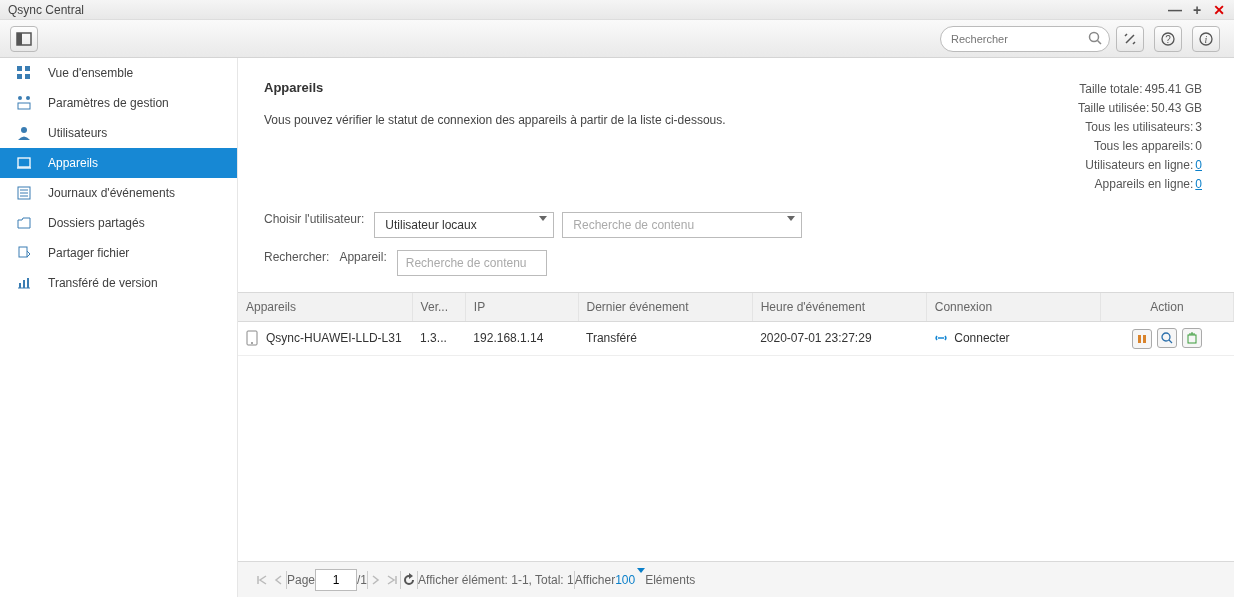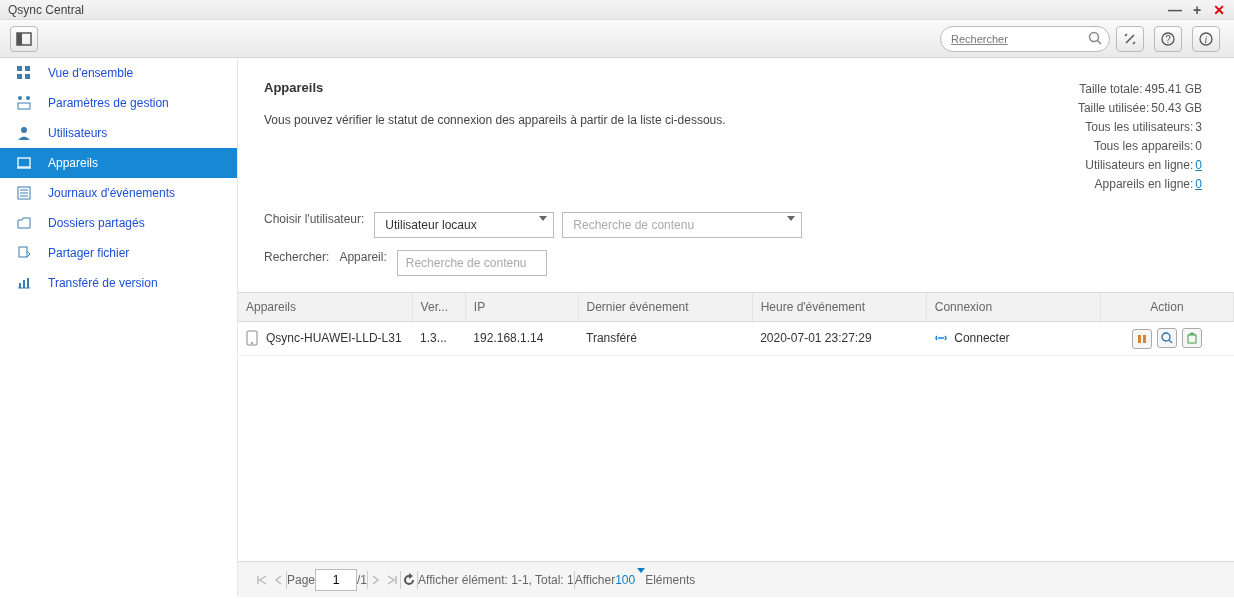--- a/index.html
+++ b/index.html
@@ -13,29 +13,29 @@
 .tb-min { color: #555; }
 .tb-max { color: #555; }
 .tb-close { color: #d00; }
 
 
 .toolbar { height: 38px; background: linear-gradient(#fafafa, #e9e9e9); border-bottom: 1px solid #d4d4d4; display: flex; align-items: center; padding: 0 10px; }
 .toolbar-left { flex: 1; display: flex; align-items: center; }
 .tool-btn { width: 28px; height: 26px; border: 1px solid #bbb; border-radius: 4px; background: linear-gradient(#fefefe, #e8e8e8); display: inline-flex; align-items: center; justify-content: center; cursor: pointer; margin-right: 4px; }
 .toolbar-right { display: flex; align-items: center; gap: 6px; }
 .search-box { position: relative; width: 170px; }
-.search-box input { width: 100%; height: 26px; border: 1px solid #bbb; border-radius: 13px; padding: 0 28px 0 10px; font-size: 11px; color: #888; background: #fff; text-decoration: underline; }
+.search-box input { width: 100%; height: 26px; border: 1px solid #bbb; border-radius: 13px; padding: 0 28px 0 10px; font-size: 11px; color: #888; background: #fff; }
 .search-box .search-ico { position: absolute; right: 8px; top: 5px; color: #888; }
 
 
 .main-wrap { display: flex; height: calc(599px - 22px - 38px); }
 .sidebar { width: 238px; border-right: 1px solid #e6e6e6; background: #fff; overflow-y: auto; }
 .content { flex: 1; display: flex; flex-direction: column; background: #fff; position: relative; }
 
-.side-item { height: 30px; display: flex; align-items: center; padding: 0 12px 0 14px; cursor: pointer; color: #1d4ed8; font-size: 12px; }
+.side-item { height: 30px; display: flex; align-items: center; padding: 0 12px 0 14px; cursor: pointer; color: #404040; font-size: 12px; }
 .side-item.active { background: #1788d4; color: #fff; }
 .side-ico { width: 20px; height: 20px; margin-right: 14px; display: inline-flex; align-items: center; justify-content: center; }
 
 
 .content-header { padding: 22px 26px 12px 26px; display: flex; }
 .hdr-left { flex: 1; }
 .hdr-title { font-weight: bold; font-size: 13px; color: #333; margin-bottom: 18px; }
 .hdr-desc { font-size: 12px; color: #444; }
 .hdr-right { text-align: right; font-size: 12px; color: #555; line-height: 19px; padding-right: 6px; }
 .stat-row { white-space: nowrap; }

